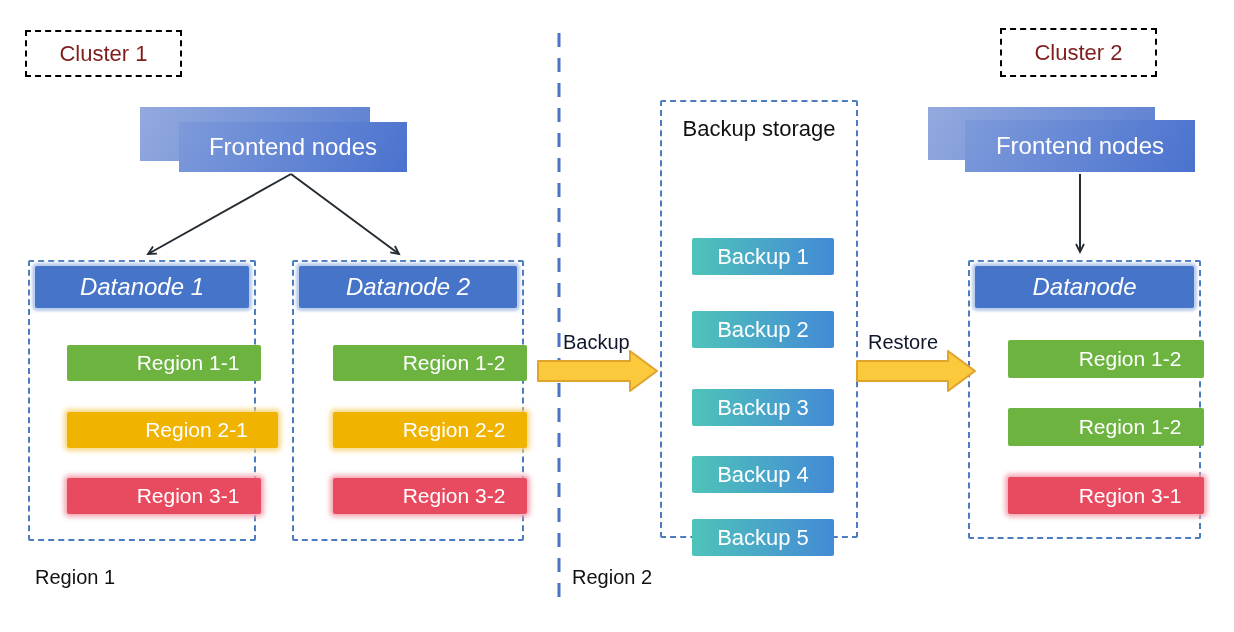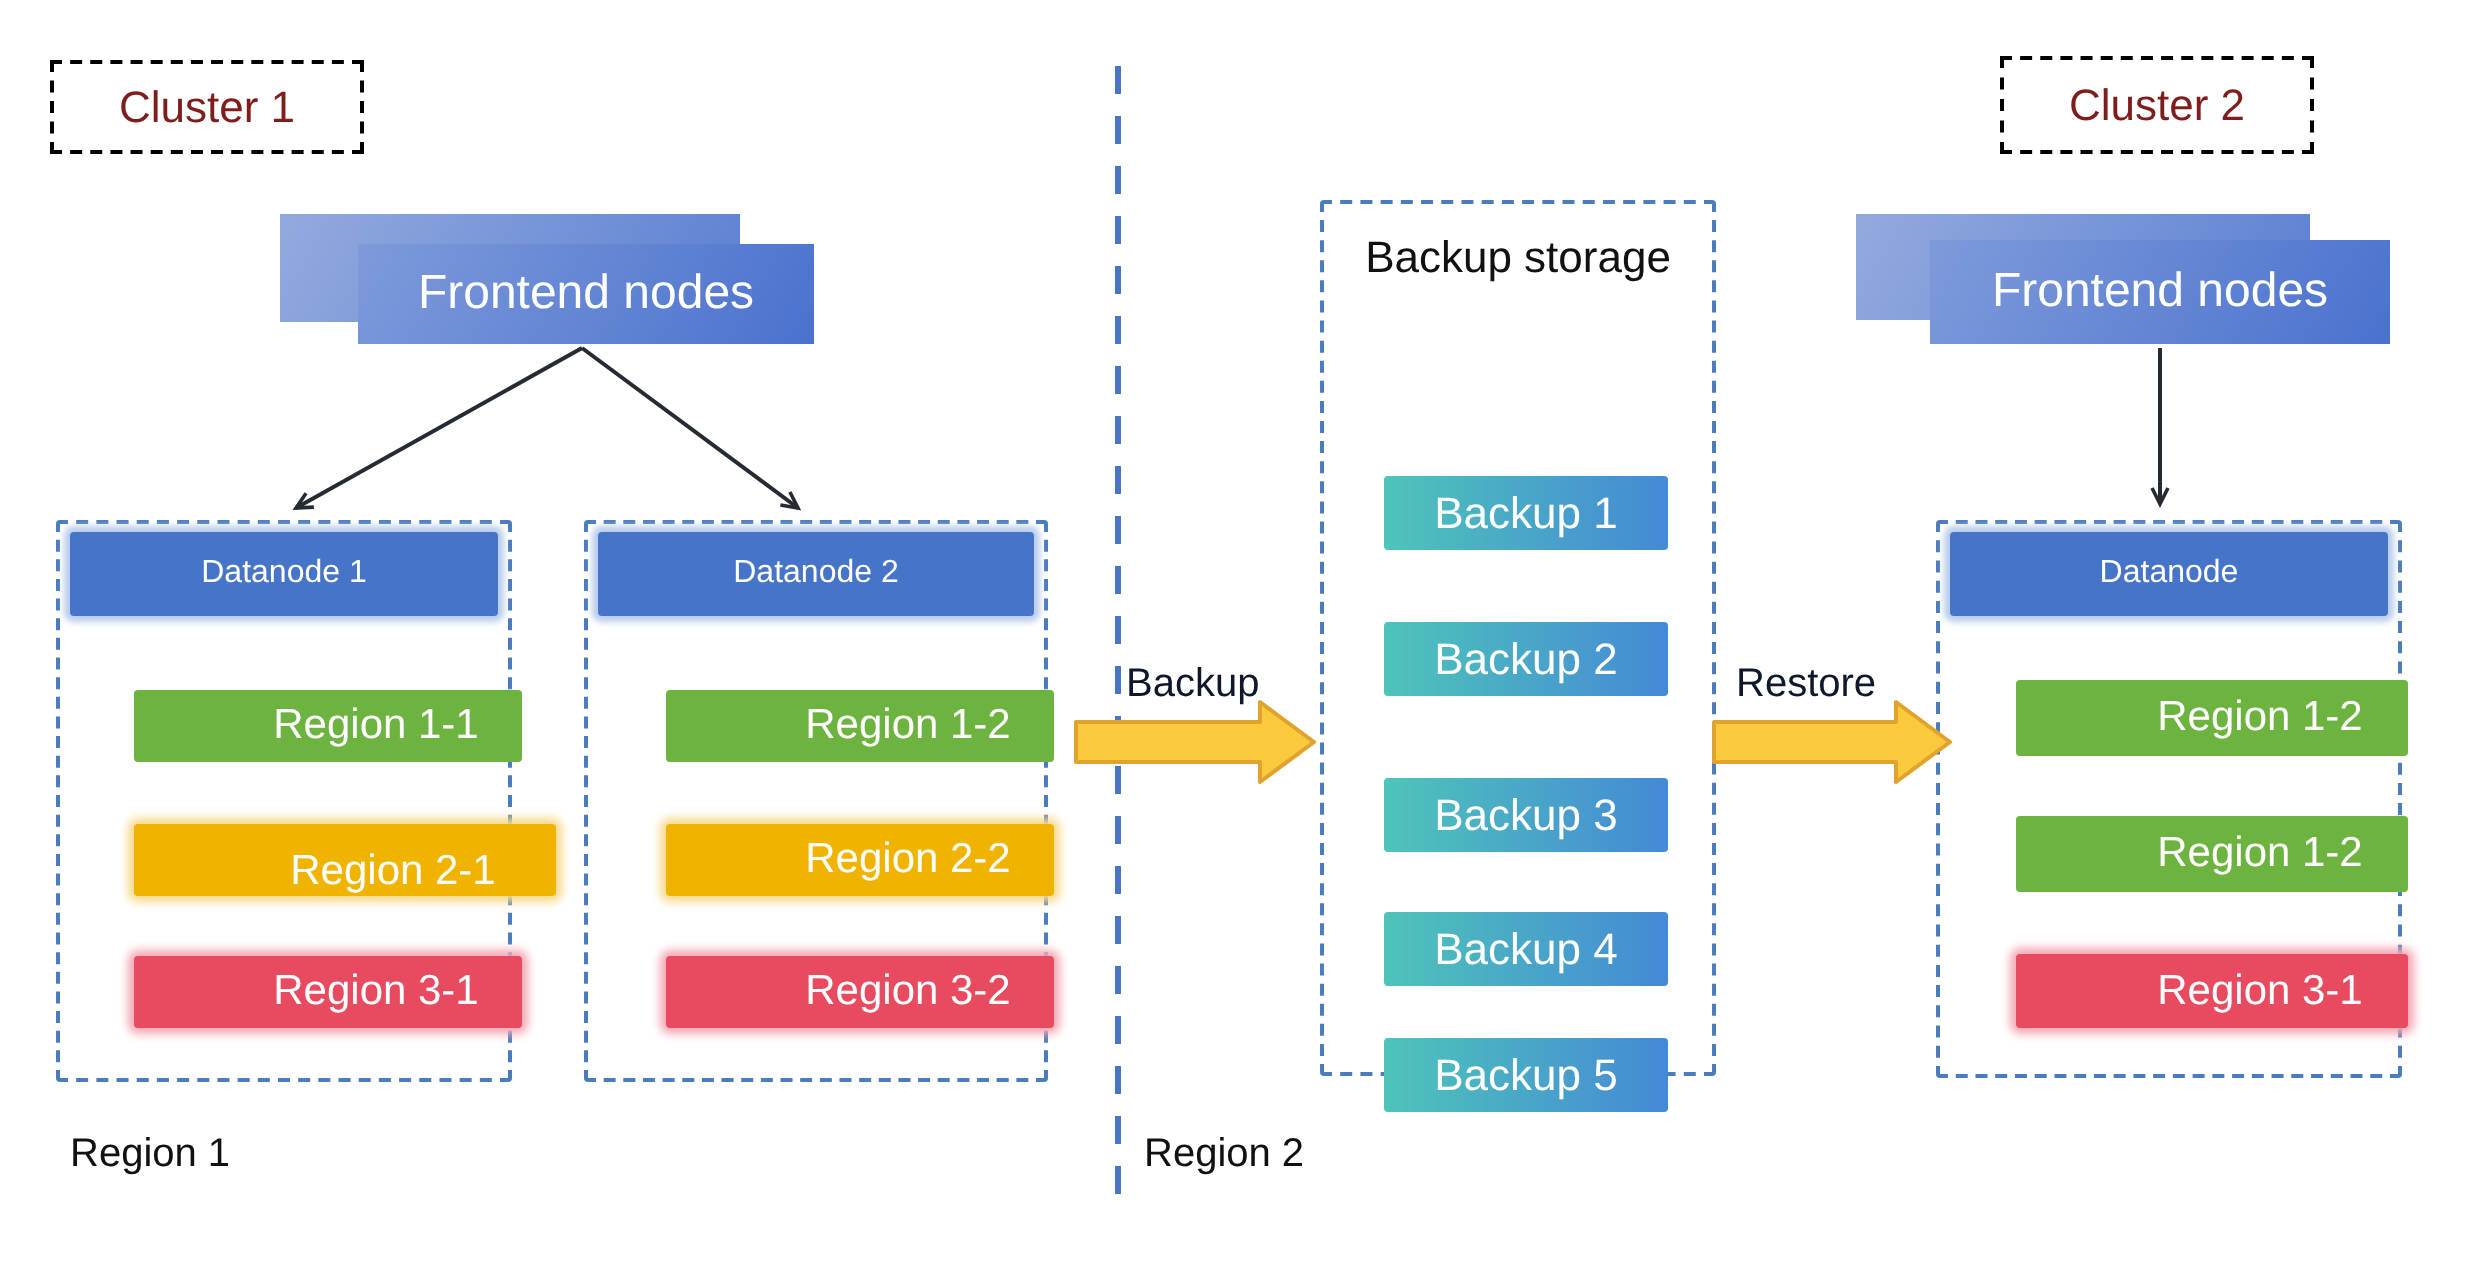--- a/index.html
+++ b/index.html
@@ -15,21 +15,21 @@
   .fe-back{position:absolute;background:linear-gradient(120deg,#93aade 0%,#5c80d2 100%);}
   .fe-front{position:absolute;background:linear-gradient(120deg,#7e9ada 0%,#4a72ce 100%);
     display:flex;align-items:center;justify-content:center;color:#fff;font-size:24px;}
 
   
   .node-box{position:absolute;border:2px dashed #4C7CC0;background:#fff;border-radius:2px;}
 
   
   .dn-header{position:absolute;left:5px;top:4px;right:5px;height:42px;background:#4674C9;
     box-shadow:0 0 3px 3px #b9cdec;border-radius:2px;
-    display:flex;align-items:center;justify-content:center;color:#fff;font-size:16px;}
+    display:flex;align-items:center;justify-content:center;color:#fff;font-size:24px;font-style:italic;}
 
   
   .region{position:absolute;display:flex;align-items:center;justify-content:center;
     color:#fff;font-size:21px;border-radius:2px;padding-left:48px;}
   .region.green{background:#6CB33F;}
   .region.yellow{background:#F0B400;box-shadow:0 0 5px 3px #f8d98a;}
   .region.red{background:#E84A5F;box-shadow:0 0 5px 3px #f4a7b4;}
 
   
   .bs-title{position:absolute;left:0;right:0;top:12px;text-align:center;
@@ -59,21 +59,21 @@
     <span>Frontend nodes</span>
   </div>
 
   <div class="node-box" style="left:28px;top:260px;width:224px;height:277px;">
     <div class="dn-header">
       <span>Datanode 1</span>
     </div>
     <div class="region green" style="left:37px;top:83px;width:146px;height:36px;">
       <span>Region 1-1</span>
     </div>
-    <div class="region yellow" style="left:37px;top:150px;width:163px;height:36px;align-items:flex-end;">
+    <div class="region yellow" style="left:37px;top:150px;width:163px;height:36px;">
       <span>Region 2-1</span>
     </div>
     <div class="region red" style="left:37px;top:216px;width:146px;height:36px;">
       <span>Region 3-1</span>
     </div>
   </div>
 
   <div class="node-box" style="left:292px;top:260px;width:228px;height:277px;">
     <div class="dn-header">
       <span>Datanode 2</span>

